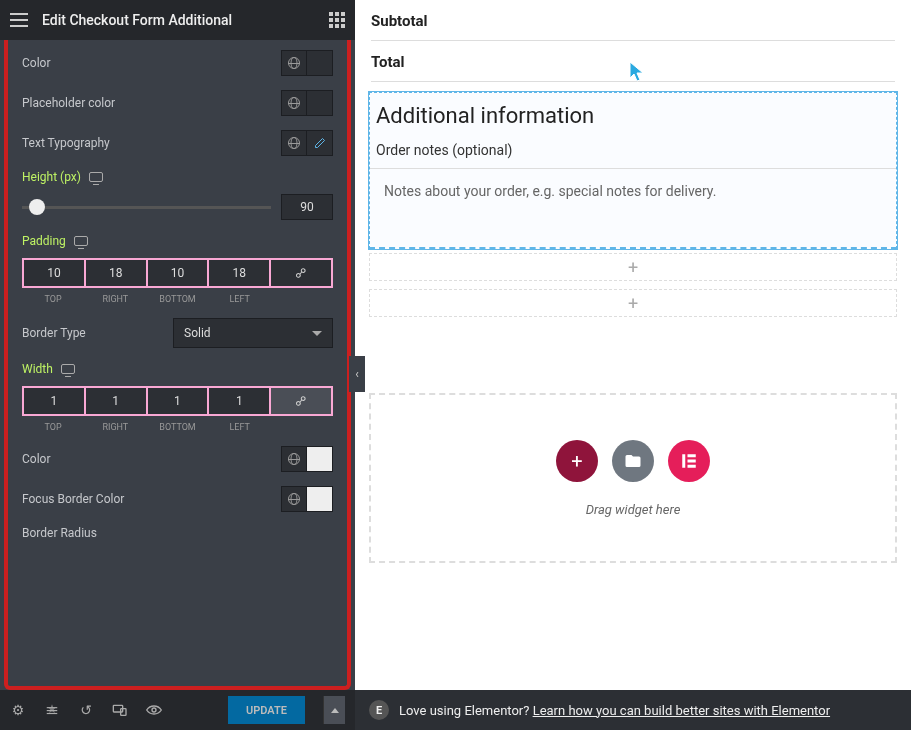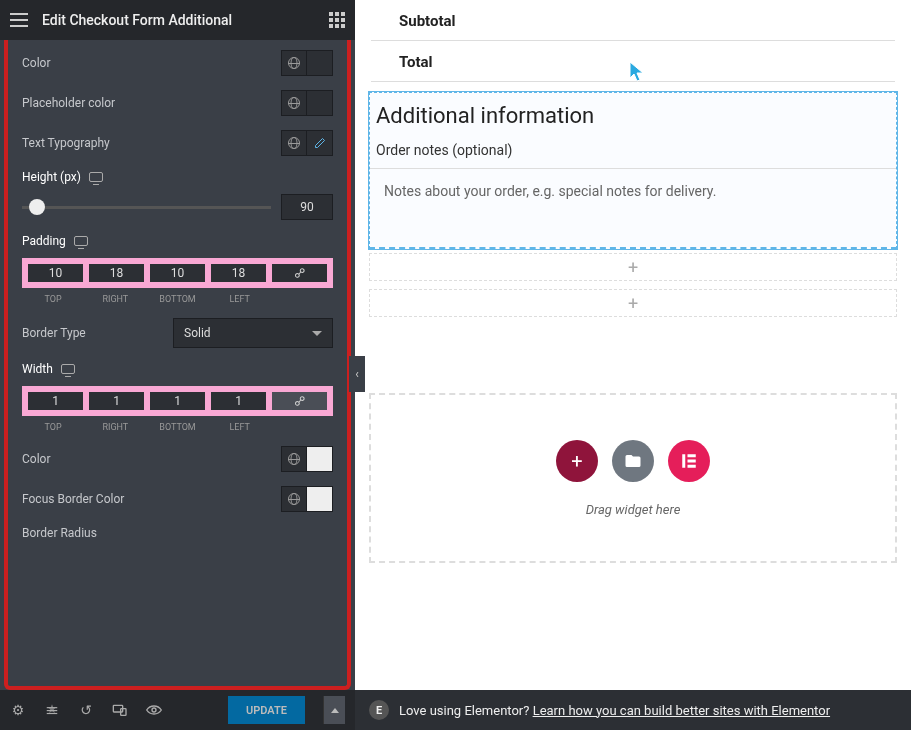--- a/index.html
+++ b/index.html
@@ -32,41 +32,41 @@
     .device-icon { width:14px; height:10px; border:1.5px solid #aaa; border-radius:2px; display:inline-block; margin-left:8px; position:relative; }
     .device-icon::after { content:""; position:absolute; bottom:-4px; left:3px; right:3px; height:1.5px; background:#aaa; }
     
     .slider-row { display:flex; align-items:center; gap:10px; }
     .slider { flex:1; height:3px; background:#555; position:relative; }
     .slider-thumb { position:absolute; top:50%; transform:translate(-50%,-50%); width:16px; height:16px; background:#eee; border-radius:50%; left: 6%; }
     .slider-val { width:52px; height:26px; background:#2c2f34; border:1px solid #1c1e22; color:#ddd; font-size:12px; text-align:center; }
     
     .quad-input { display:flex; flex-direction:column; gap:6px; }
     .quad-row { display:flex; }
-    .quad-cell { flex:1; height:30px; background:#2c2f34; border:6px solid #f9a8d4; color:#ddd; font-size:12px; display:flex; align-items:center; justify-content:center;text-align:center; }
+    .quad-cell { flex:1; height:30px; background:#2c2f34; border:2px solid #f9a8d4; color:#ddd; font-size:12px; display:flex; align-items:center; justify-content:center;text-align:center; }
     .quad-cell + .quad-cell { border-left:none; }
     .quad-cell.link { cursor:pointer; }
     .quad-cell.link.active { background:#4a4e56; }
     .quad-labels { display:flex; font-size:9px; color:#999; }
     .quad-labels span { flex:1; text-align:center; }
     
     .select { height:30px; background:#2c2f34; border:1px solid #1c1e22; color:#ddd; font-size:12px; padding: 0 10px; display:flex; align-items:center; justify-content:space-between; min-width:160px; cursor:pointer;}
     .select .chev { width:0;height:0;border-left:5px solid transparent;border-right:5px solid transparent;border-top:5px solid #aaa; }
     
-    .label-with-device { display:flex; align-items:center; font-size:12px; color:#ffffff;}
+    .label-with-device { display:flex; align-items:center; font-size:12px; color:#bef264;}
     
     .sidebar-footer { height: 40px; background: #25272b; display:flex; align-items:center; padding: 0 10px; gap: 18px; }
     .footer-icon { width:16px; height:16px; color:#aaa; cursor:pointer; display:flex; align-items:center; justify-content:center; font-size:14px; }
     .update-btn { margin-left:auto; height:28px; background:#0369a1; color:#bbb; font-size:11px; font-weight:600; padding:0 18px; display:flex; align-items:center; cursor:pointer; text-transform:uppercase;}
     .update-caret { width:22px; height:28px; background:#4a4e56; border-left:1px solid #333; display:flex;align-items:center;justify-content:center; cursor:pointer;}
     
     
     .content { flex:1; position:relative; background:#fff; display:flex; flex-direction:column; }
     .totals { padding: 0 16px; }
-    .total-row { padding: 12px 0 10px; font-size:15px; font-weight:700; color:#222;margin-left:28px; }
+    .total-row { padding: 12px 0 10px; font-size:15px; font-weight:700; color:#222; }
     .divider { height:1px; background:#ddd; }
     
     .info-section { margin: 10px 14px 0; border: 1px dashed #5fb6e8; background:#fafcff; padding: 0 0 40px 0; position:relative; }
     .info-section.selected { box-shadow: 0 0 0 1px #5fb6e8; }
     .info-title { font-size:22px; font-weight:400; color:#222; padding: 10px 6px 14px; }
     .info-label { font-size:14px; color:#333; padding: 0 6px 10px; }
     .info-hr { height:1px; background:#ddd; margin: 0 0 6px; }
     .info-textarea { margin:0 6px; font-size:14px; color:#666; padding: 8px; }
     .info-bottom-dash { border-bottom: 2px dashed #5fb6e8; }
     

